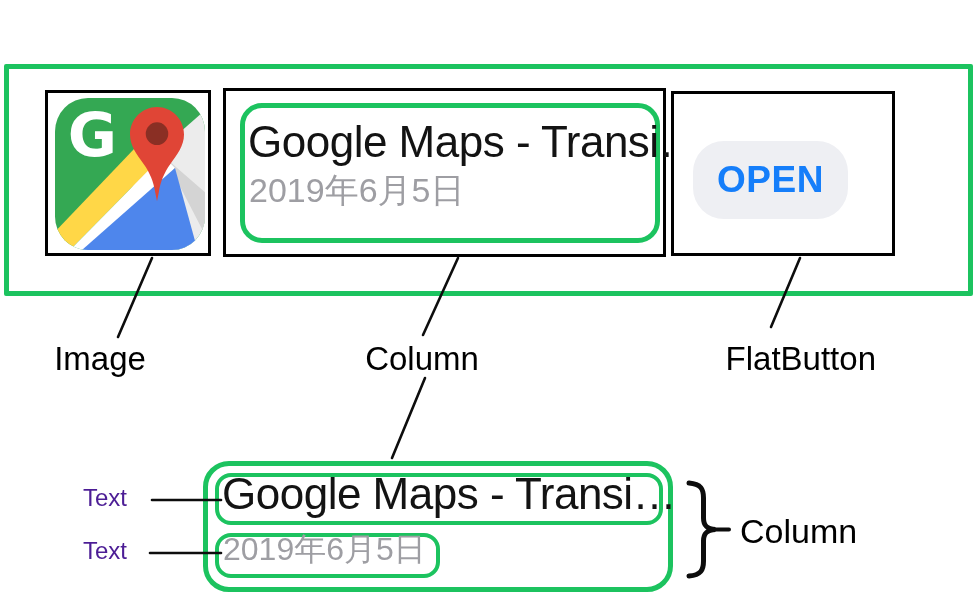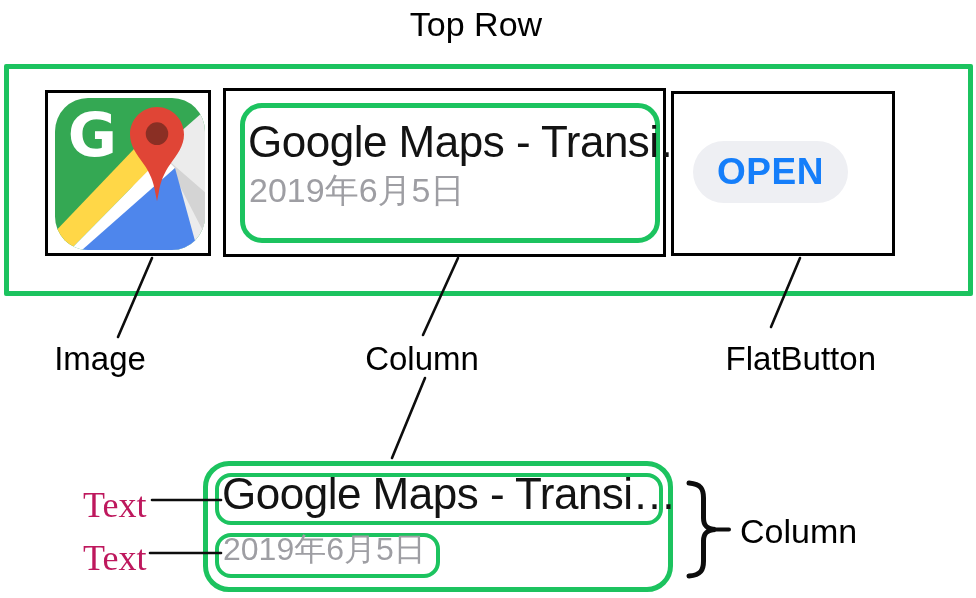--- a/index.html
+++ b/index.html
@@ -31,21 +31,21 @@
 
   
   .col-highlight{
     left:240px;top:103px;width:410px;height:130px;
     border:5px solid #1cc35f;border-radius:22px;background:#fff;
   }
   .card-title{left:248px;top:119px;font-size:44px;line-height:46px;color:#131313;letter-spacing:-0.5px;}
   .card-date{left:249px;top:173px;font-size:34px;line-height:34px;color:#9e9ea3;}
 
   .open-pill{
-    left:693px;top:141px;width:155px;height:62px;border-radius:31px;
+    left:693px;top:141px;width:155px;height:78px;border-radius:31px;
     background:#eeeff3;display:flex;align-items:center;justify-content:center;
     font-size:37px;font-weight:bold;color:#157efa;letter-spacing:0.5px;
     border:none;cursor:pointer;padding:0;
   }
 
   
   .widget-label{font-size:33px;color:#000;text-align:center;}
   .image-label{left:40px;top:340px;width:120px;}
   .column-label{left:342px;top:340px;width:160px;}
   .flatbutton-label{left:696px;top:340px;width:180px;text-align:right;}
@@ -59,35 +59,34 @@
     left:215px;top:473px;width:448px;height:52px;
     border:4px solid #1cc35f;border-radius:16px;background:#fff;box-sizing:border-box;
   }
   .detail-date-box{
     left:215px;top:533px;width:225px;height:45px;
     border:4px solid #1cc35f;border-radius:16px;background:#fff;box-sizing:border-box;
   }
   .detail-title{left:222px;top:470px;font-size:44px;line-height:48px;color:#131313;letter-spacing:-0.5px;}
   .detail-date{left:223px;top:532px;font-size:32px;line-height:34px;color:#9e9ea3;}
 
-  .text-label{font-size:36px;color:#be185d;font-family:Liberation Serif, serif;}
+  .text-label{font-size:24px;color:#4c1d95;}
   .text-label-1{left:83px;top:484px;}
   .text-label-2{left:83px;top:537px;}
 
   .detail-column-label{left:740px;top:512px;font-size:34px;color:#000;}
 
   
   .overlay{left:0;top:0;width:976px;height:598px;pointer-events:none;}
 </style>
 </head>
 <body>
 
 <div class="stage">
 
-  <div class="abs top-row-label nowrap">Top Row</div>
 
   <div class="abs row-box"></div>
 
   <div class="abs image-box"></div>
   <div class="abs gmaps-icon-wrap">
     <svg width="150" height="152" viewBox="0 0 100 100" preserveAspectRatio="none" aria-hidden="true">
       <defs>
         <clipPath id="rr">
             <rect x="0" y="0" width="100" height="100" rx="22" ry="22"></rect>
           </clipPath>

